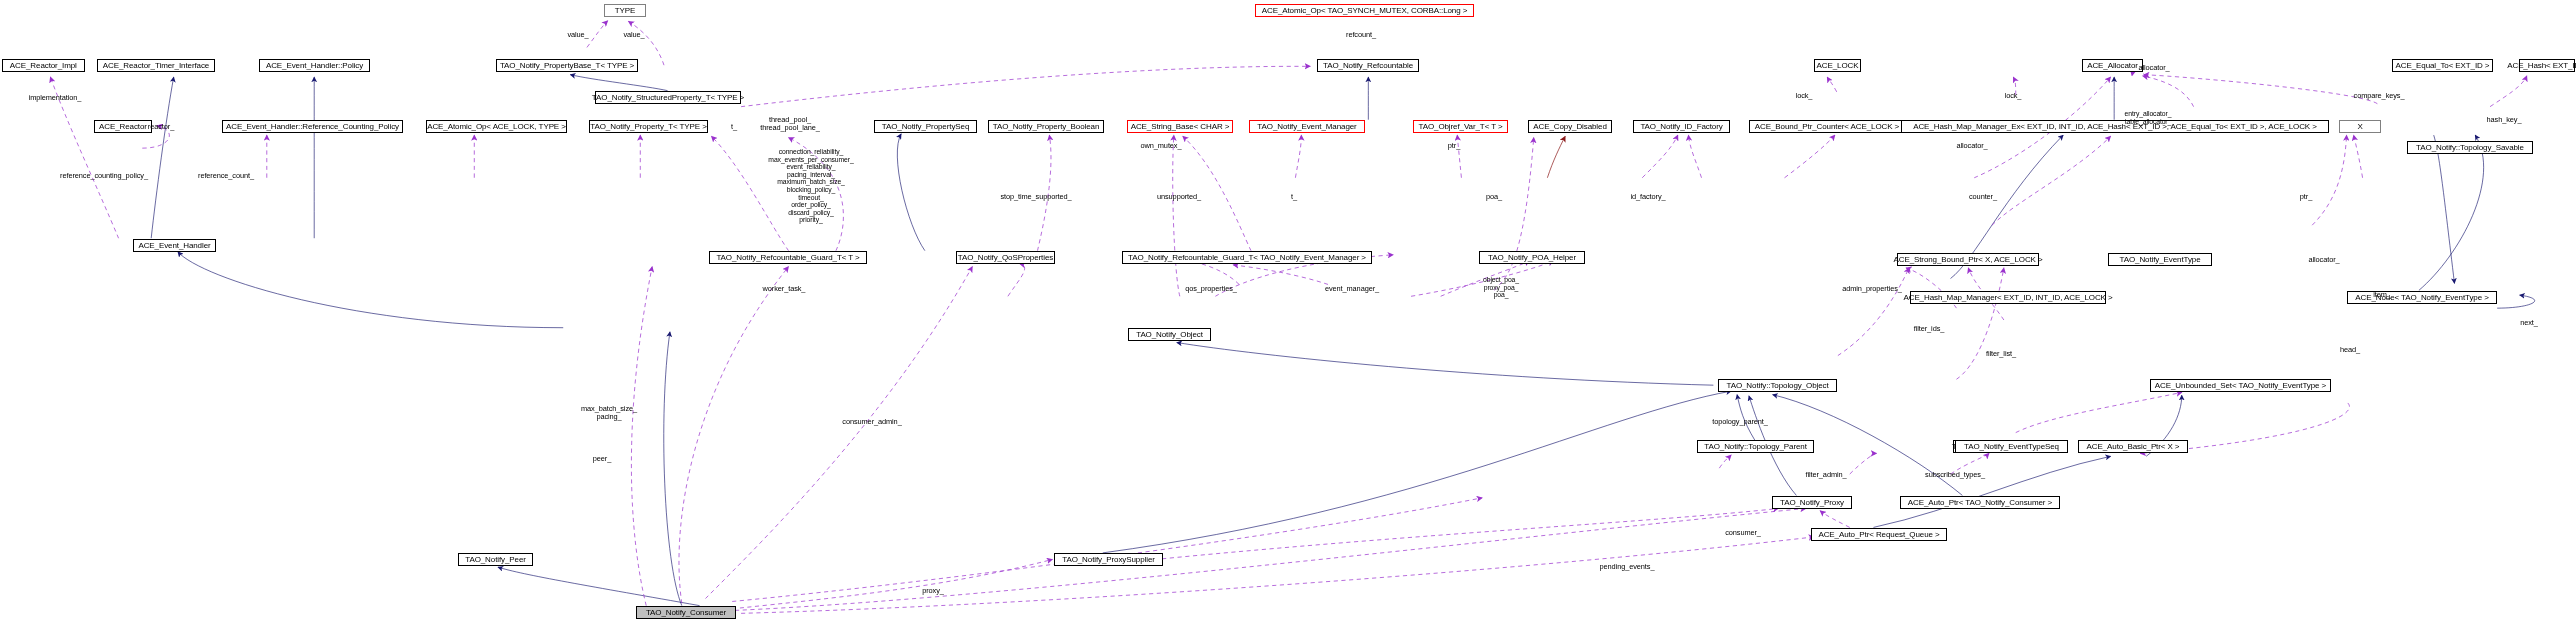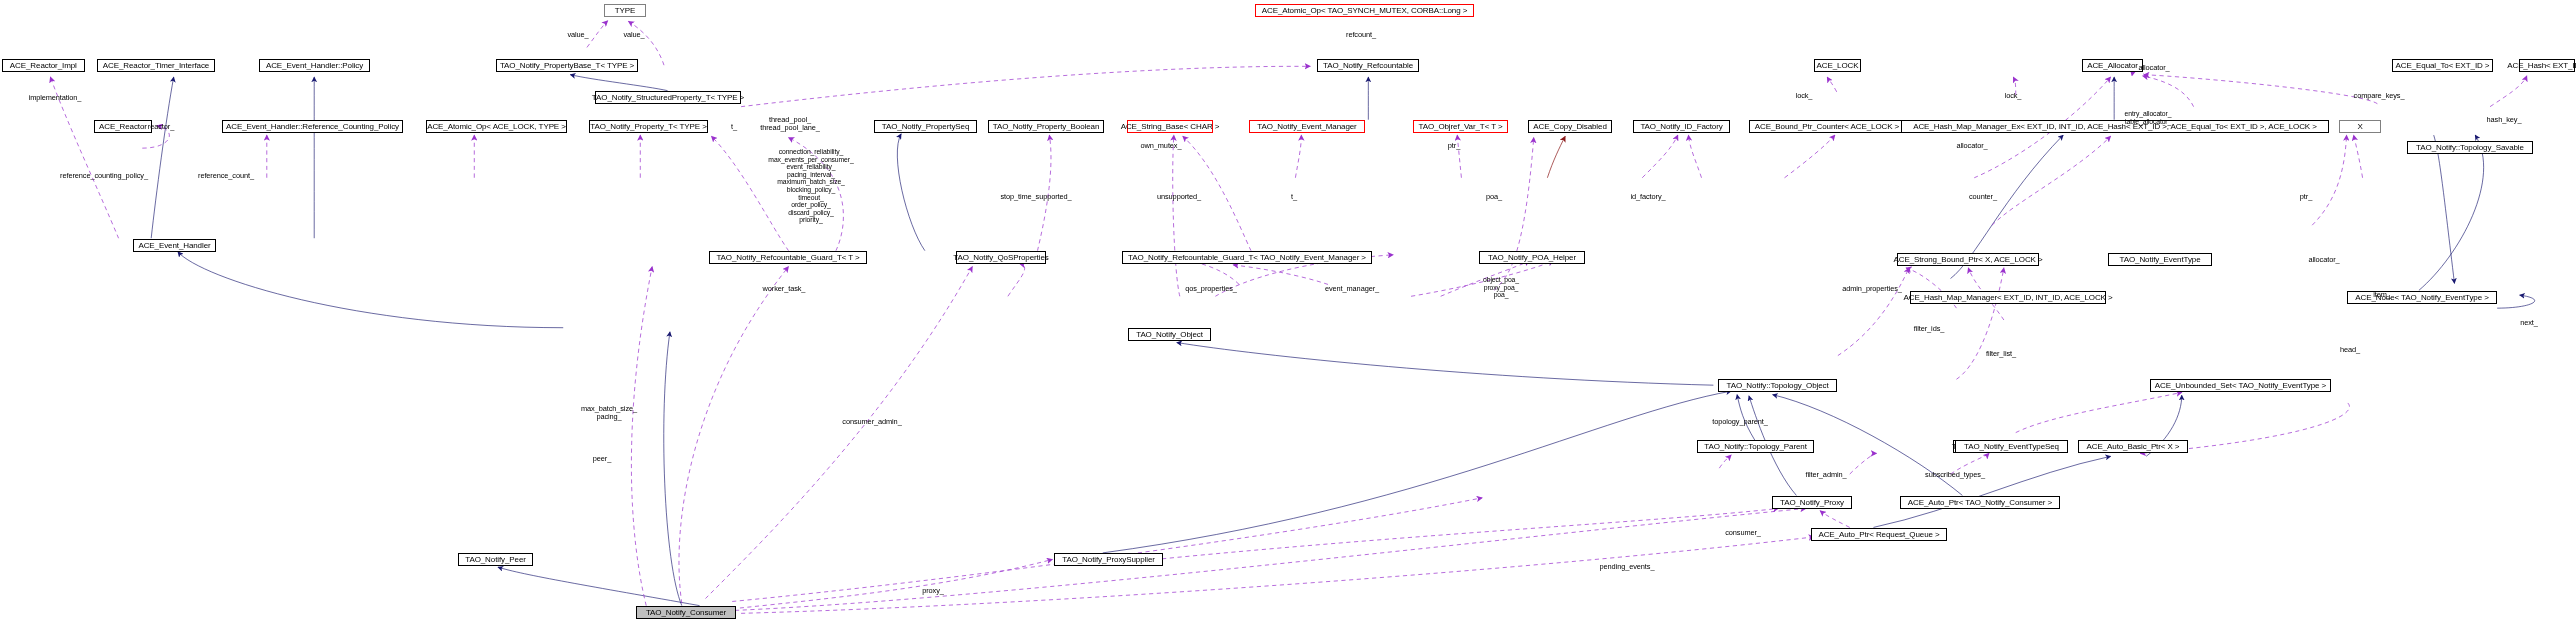--- a/index.html
+++ b/index.html
@@ -157,32 +157,32 @@
   <div class="node" style="left:2082px;top:59px;width:61px;">ACE_Allocator</div>
   <div class="node" style="left:2392px;top:59px;width:101px;">ACE_Equal_To&lt; EXT_ID &gt;</div>
   <div class="node" style="left:2495px;top:59px;width:56px;margin-left:24px;">ACE_Hash&lt; EXT_ID &gt;</div>
   <div class="node" style="left:595px;top:91px;width:146px;">TAO_Notify_StructuredProperty_T&lt; TYPE &gt;</div>
   <div class="node" style="left:94px;top:120px;width:58px;">ACE_Reactor</div>
   <div class="node" style="left:222px;top:120px;width:181px;">ACE_Event_Handler::Reference_Counting_Policy</div>
   <div class="node" style="left:426px;top:120px;width:141px;">ACE_Atomic_Op&lt; ACE_LOCK, TYPE &gt;</div>
   <div class="node" style="left:589px;top:120px;width:119px;">TAO_Notify_Property_T&lt; TYPE &gt;</div>
   <div class="node" style="left:874px;top:120px;width:103px;">TAO_Notify_PropertySeq</div>
   <div class="node" style="left:988px;top:120px;width:116px;">TAO_Notify_Property_Boolean</div>
-  <div class="node red" style="left:1127px;top:120px;width:86px;">ACE_String_Base&lt; CHAR &gt;</div>
+  <div class="node red" style="left:1127px;top:120px;width:106px;">ACE_String_Base&lt; CHAR &gt;</div>
   <div class="node red" style="left:1249px;top:120px;width:116px;">TAO_Notify_Event_Manager</div>
   <div class="node red" style="left:1413px;top:120px;width:95px;">TAO_Objref_Var_T&lt; T &gt;</div>
   <div class="node" style="left:1528px;top:120px;width:84px;">ACE_Copy_Disabled</div>
   <div class="node" style="left:1633px;top:120px;width:97px;">TAO_Notify_ID_Factory</div>
   <div class="node" style="left:1749px;top:120px;width:156px;">ACE_Bound_Ptr_Counter&lt; ACE_LOCK &gt;</div>
   <div class="node" style="left:1901px;top:120px;width:428px;">ACE_Hash_Map_Manager_Ex&lt; EXT_ID, INT_ID, ACE_Hash&lt; EXT_ID &gt;, ACE_Equal_To&lt; EXT_ID &gt;, ACE_LOCK &gt;</div>
   <div class="node lite" style="left:2339px;top:120px;width:25px;">X</div>
   <div class="node" style="left:2407px;top:120px;width:126px;margin-top:21px;">TAO_Notify::Topology_Savable</div>
   <div class="node" style="left:133px;top:239px;width:83px;">ACE_Event_Handler</div>
   <div class="node" style="left:709px;top:251px;width:158px;">TAO_Notify_Refcountable_Guard_T&lt; T &gt;</div>
-  <div class="node" style="left:956px;top:251px;width:90px;">TAO_Notify_QoSProperties</div>
+  <div class="node" style="left:956px;top:251px;width:99px;">TAO_Notify_QoSProperties</div>
   <div class="node" style="left:1122px;top:251px;width:250px;">TAO_Notify_Refcountable_Guard_T&lt; TAO_Notify_Event_Manager &gt;</div>
   <div class="node" style="left:1479px;top:251px;width:106px;">TAO_Notify_POA_Helper</div>
   <div class="node" style="left:1897px;top:253px;width:142px;">ACE_Strong_Bound_Ptr&lt; X, ACE_LOCK &gt;</div>
   <div class="node" style="left:2108px;top:253px;width:104px;">TAO_Notify_EventType</div>
   <div class="node" style="left:1910px;top:291px;width:196px;">ACE_Hash_Map_Manager&lt; EXT_ID, INT_ID, ACE_LOCK &gt;</div>
   <div class="node" style="left:2347px;top:291px;width:150px;">ACE_Node&lt; TAO_Notify_EventType &gt;</div>
   <div class="node" style="left:1128px;top:328px;width:83px;">TAO_Notify_Object</div>
   <div class="node" style="left:1718px;top:379px;width:119px;">TAO_Notify::Topology_Object</div>
   <div class="node" style="left:2150px;top:379px;width:181px;">ACE_Unbounded_Set&lt; TAO_Notify_EventType &gt;</div>
   <div class="node" style="left:1697px;top:440px;width:117px;">TAO_Notify::Topology_Parent</div>

